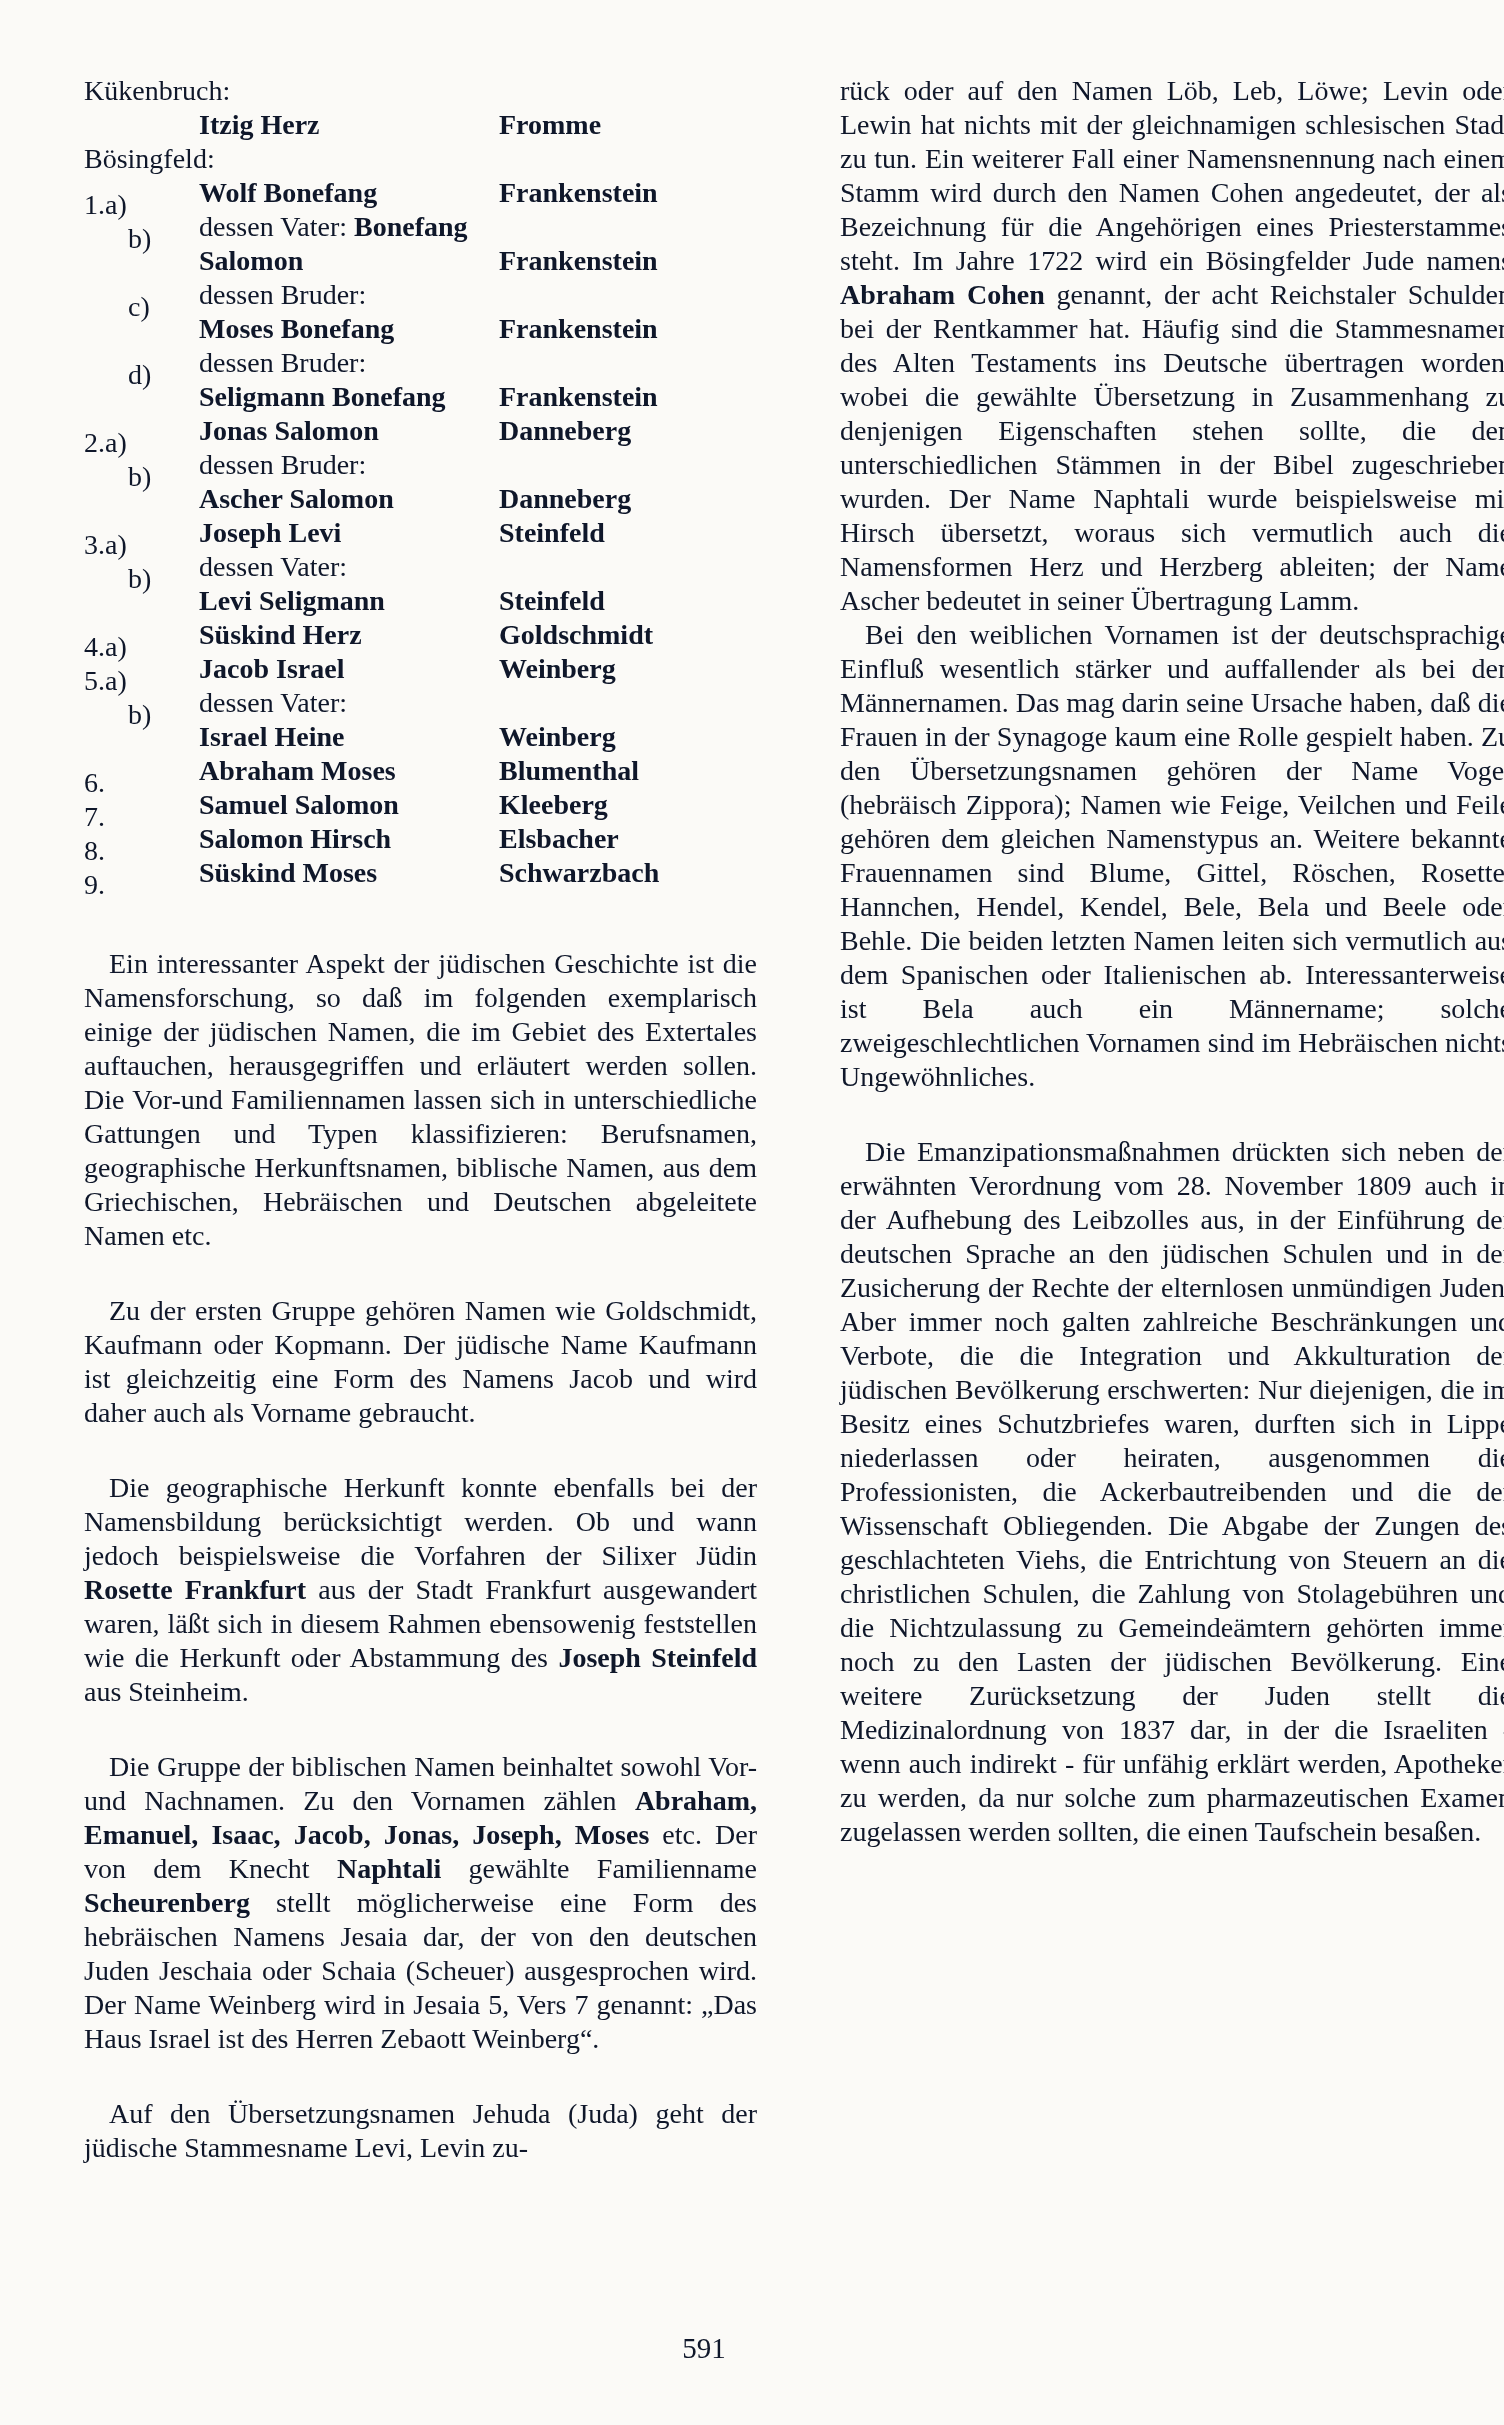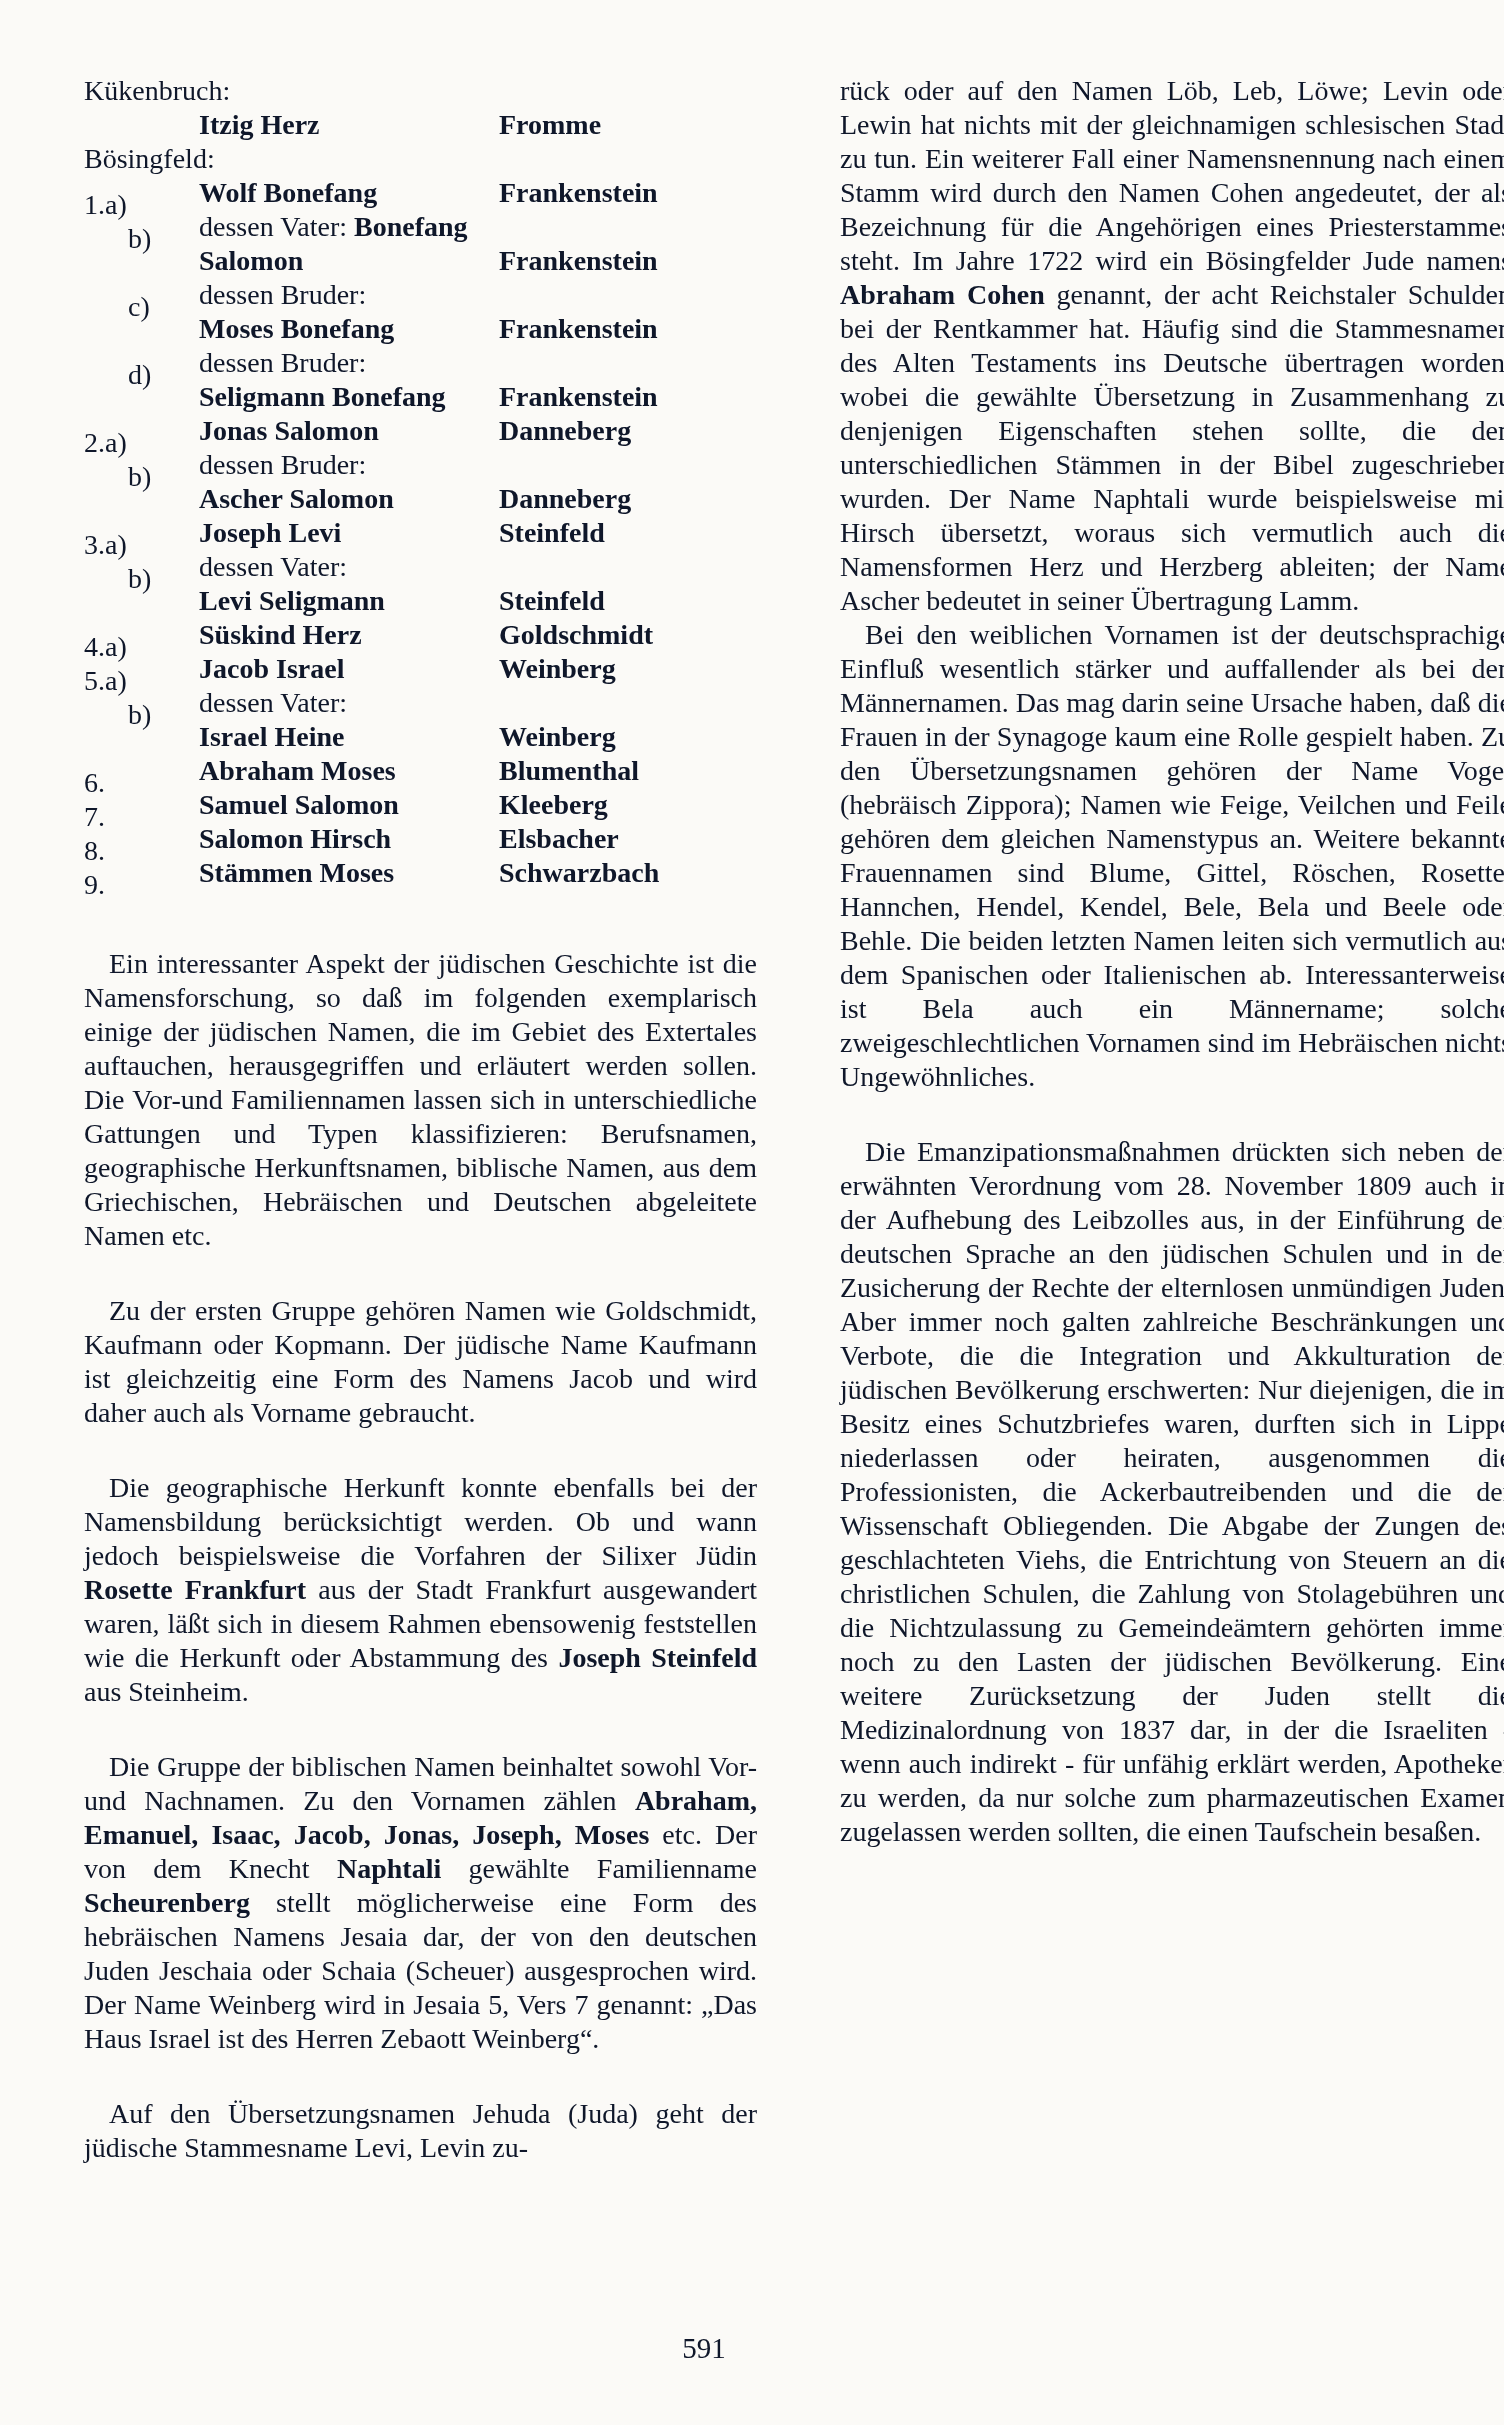--- a/index.html
+++ b/index.html
@@ -145,21 +145,21 @@
           <span class="label"><span class="b">Samuel Salomon</span></span>
           <span class="surname">Kleeberg</span>
         </div>
         <div class="lrow main">
           <span class="num">8.</span>
           <span class="label"><span class="b">Salomon Hirsch</span></span>
           <span class="surname">Elsbacher</span>
         </div>
         <div class="lrow main">
           <span class="num">9.</span>
-          <span class="label"><span class="b">Stämmen Moses</span></span>
+          <span class="label"><span class="b">Süskind Moses</span></span>
           <span class="surname">Schwarzbach</span>
         </div>
       </div>
     <div class="paras" id="left-paras">
         <p class="para indent"><span>Ein interessanter Aspekt der jüdischen Geschichte ist die Namensforschung, so daß im folgenden exemplarisch einige der jüdischen Namen, die im Gebiet des Extertales auftauchen, herausgegriffen und erläutert werden sollen. Die Vor-und Familiennamen lassen sich in unterschiedliche Gattungen und Typen klassifizieren: Berufsnamen, geographische Herkunftsnamen, biblische Namen, aus dem Griechischen, Hebräischen und Deutschen abgeleitete Namen etc.</span></p>
         <p class="para indent gap"><span>Zu der ersten Gruppe gehören Namen wie Goldschmidt, Kaufmann oder Kopmann. Der jüdische Name Kaufmann ist gleichzeitig eine Form des Namens Jacob und wird daher auch als Vorname gebraucht.</span></p>
         <p class="para indent gap"><span>Die geographische Herkunft konnte ebenfalls bei der Namensbildung berücksichtigt werden. Ob und wann jedoch beispielsweise die Vorfahren der Silixer Jüdin </span><span class="b">Rosette Frankfurt</span><span> aus der Stadt Frankfurt ausgewandert waren, läßt sich in diesem Rahmen ebensowenig feststellen wie die Herkunft oder Abstammung des </span><span class="b">Joseph Steinfeld</span><span> aus Steinheim.</span></p>
         <p class="para indent gap"><span>Die Gruppe der biblischen Namen beinhaltet sowohl Vor- und Nachnamen. Zu den Vornamen zählen </span><span class="b">Abraham, Emanuel, Isaac, Jacob, Jonas, Joseph, Moses</span><span> etc. Der von dem Knecht </span><span class="b">Naphtali</span><span> gewählte Familienname </span><span class="b">Scheurenberg</span><span> stellt möglicherweise eine Form des hebräischen Namens Jesaia dar, der von den deutschen Juden Jeschaia oder Schaia (Scheuer) ausgesprochen wird. Der Name Weinberg wird in Jesaia 5, Vers 7 genannt: „Das Haus Israel ist des Herren Zebaott Weinberg“.</span></p>
         <p class="para indent gap"><span>Auf den Übersetzungsnamen Jehuda (Juda) geht der jüdische Stammesname Levi, Levin zu-</span></p>
       </div>

